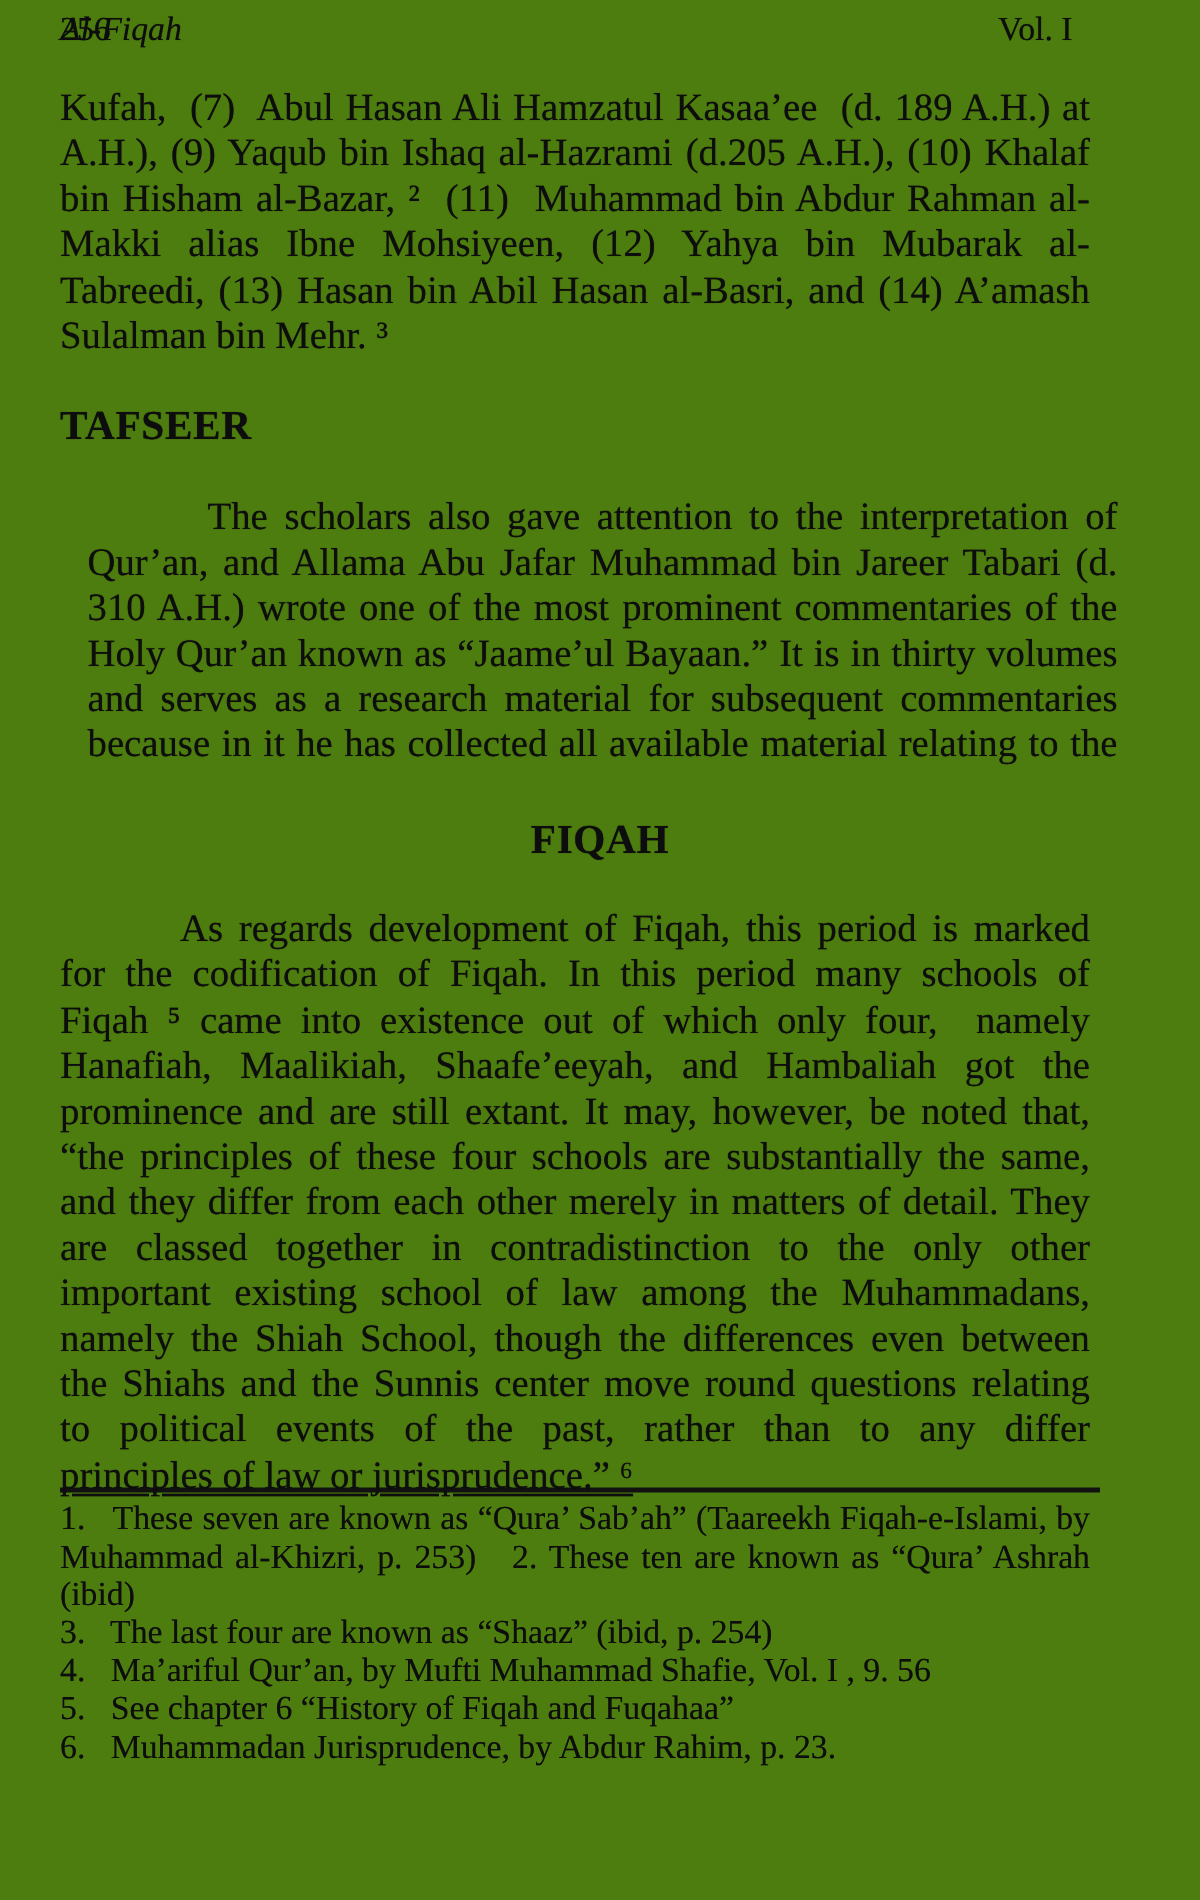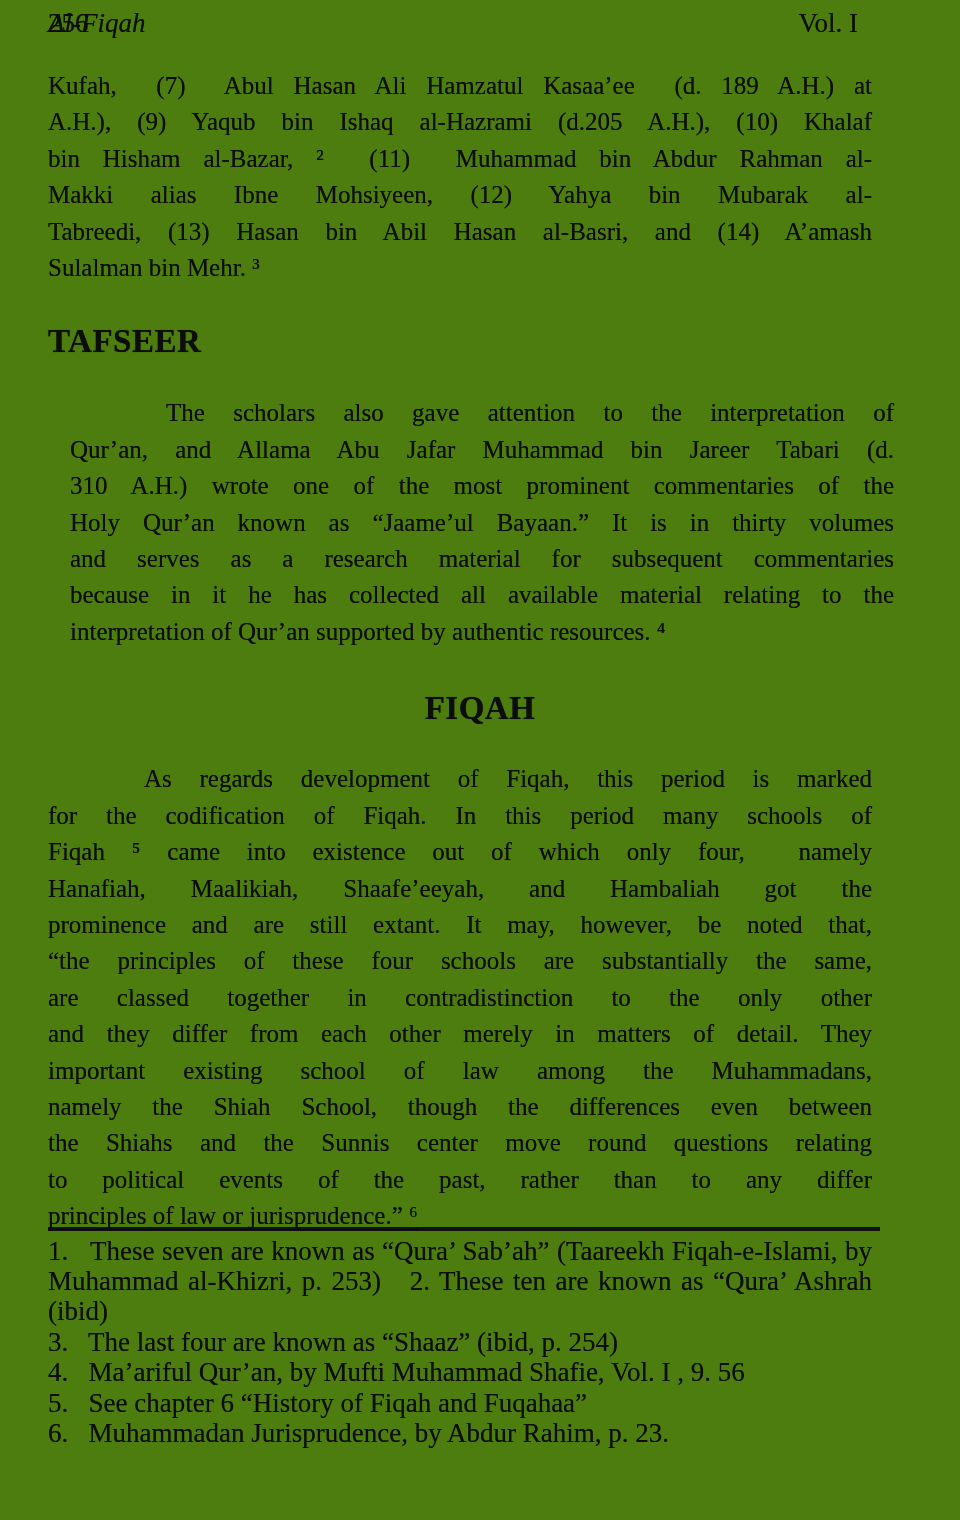--- a/index.html
+++ b/index.html
@@ -20,21 +20,21 @@
   .col { width: 824px; }
   .hdr {
     position: relative;
     height: 34px; line-height: 34px;
     font-size: 27px;
     text-shadow: 0 0 0.6px rgba(0,0,0,0.55);
   }
   .hdr .pgnum { position: absolute; left: 0; top: 0; }
   .hdr .title { position: absolute; left: 0; right: 0; text-align: left; font-style: italic; }
   .hdr .vol   { position: absolute; right: 14px; top: 0; }
-  .para { font-size: 25px; text-shadow: 0 0 0.6px rgba(0,0,0,0.6); }
+  .para { font-size: 31px; text-shadow: 0 0 0.6px rgba(0,0,0,0.6); }
   .jline {
     line-height: 36.4px;
     text-align: justify;
     text-align-last: justify;
     white-space: normal;
   }
   .endline { text-align-last: left; }
   .indent { text-indent: 96px; }
   .ul-line { text-decoration: underline; text-decoration-thickness: 2px; text-underline-offset: 5px; }
   .p1 { margin-top: 28px; }
@@ -86,34 +86,33 @@
 
   <div class="h-sec">TAFSEER</div>
 
   <div class="para p2 col">
     <div class="jline indent">The scholars also gave attention to the interpretation of</div>
     <div class="jline">Qur’an, and Allama Abu Jafar Muhammad bin Jareer Tabari (d.</div>
     <div class="jline">310 A.H.) wrote one of the most prominent commentaries of the</div>
     <div class="jline">Holy Qur’an known as “Jaame’ul Bayaan.” It is in thirty volumes</div>
     <div class="jline">and serves as a research material for subsequent commentaries</div>
     <div class="jline">because in it he has collected all available material relating to the</div>
-    <div class="jline endline">interpretation of Qur’an supported by authentic resources. ⁴</div>
   </div>
 
   <div class="h-sec h-fiqah">FIQAH</div>
 
   <div class="para p3 col">
     <div class="jline indent">As regards development of Fiqah, this period is marked</div>
     <div class="jline">for the codification of Fiqah. In this period many schools of</div>
     <div class="jline">Fiqah ⁵ came into existence out of which only four,&nbsp; namely</div>
     <div class="jline">Hanafiah, Maalikiah, Shaafe’eeyah, and Hambaliah got the</div>
     <div class="jline">prominence and are still extant. It may, however, be noted that,</div>
     <div class="jline">“the principles of these four schools are substantially the same,</div>
+    <div class="jline">and they differ from each other merely in matters of detail. They</div>
     <div class="jline">are classed together in contradistinction to the only other</div>
-    <div class="jline">and they differ from each other merely in matters of detail. They</div>
     <div class="jline">important existing school of law among the Muhammadans,</div>
     <div class="jline">namely the Shiah School, though the differences even between</div>
     <div class="jline">the Shiahs and the Sunnis center move round questions relating</div>
     <div class="jline">to political events of the past, rather than to any differ</div>
     <div class="jline endline ul-line">principles of law or jurisprudence.” ⁶</div>
   </div>
 
   <div class="fnrule"></div>
 
   <div class="fns col">

